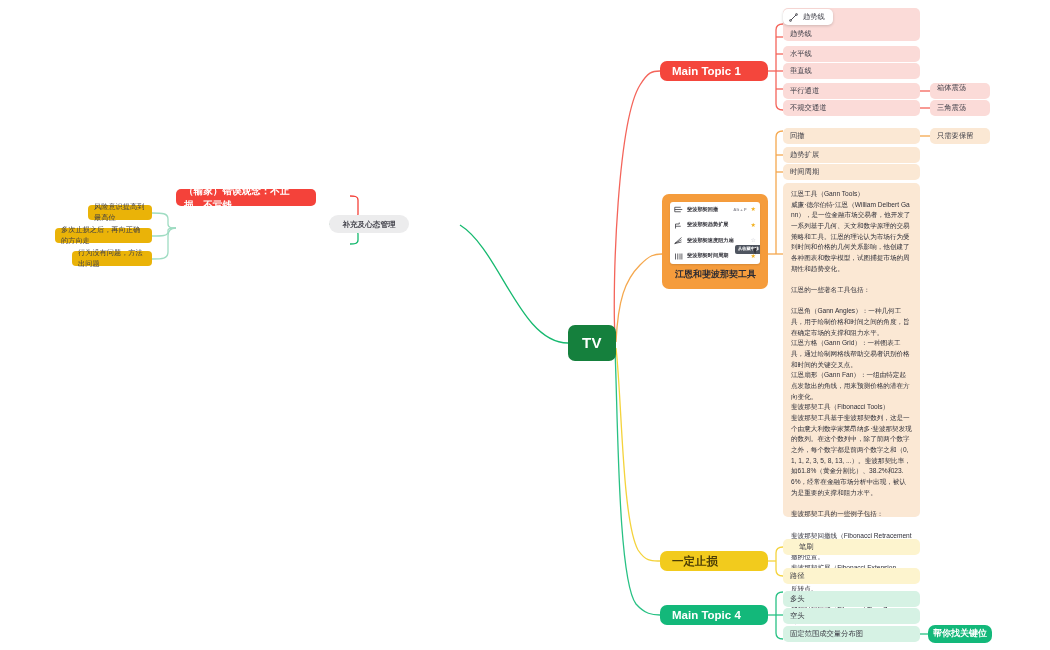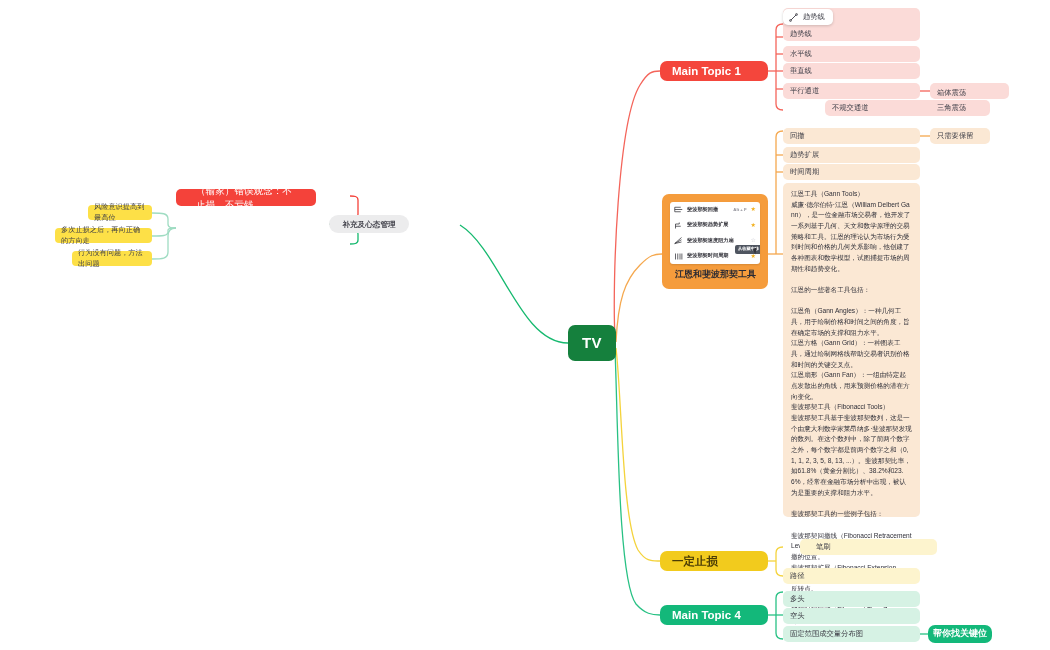--- a/index.html
+++ b/index.html
@@ -67,31 +67,31 @@
   .s-green  { background:#d6f2e4; }
   .s-gray   { background:#ececed; color:#46464f; font-weight:700; font-size:7.6px; }
 
   
   .leaf { border-radius:5px; font-size:7.3px; padding:0 7px; color:#3d3d46; }
 
   
   .stmt {
     border-radius:5px;
     font-size:9.6px;
-    font-weight:400;
-    padding:4px 20px;
+    font-weight:700;
+    padding:4px 8px;
     line-height:1.45;
     color:#ffffff;
   }
   .stmt-red   { background:#f4423a; }
   .stmt-green { background:#16b96f; }
 
   .mini {
     border-radius:4px;
-    background:#fde047;
+    background:#eab308;
     color:#3d3d46;
     font-size:7.2px;
     padding:0 6px;
     justify-content:flex-end;
   }
 
   
   .longtext {
     position:absolute;
     font-size:6.6px;
@@ -270,25 +270,25 @@
 
   <div class="node sub s-red center-v" style="left:783px; top:46px; width:137px; height:16px;">
     <span>水平线</span>
   </div>
   <div class="node sub s-red center-v" style="left:783px; top:63px; width:137px; height:16px;">
     <span>垂直线</span>
   </div>
   <div class="node sub s-red center-v" style="left:783px; top:83px; width:137px; height:16px;">
     <span>平行通道</span>
   </div>
-  <div class="node sub s-red center-v" style="left:783px; top:100px; width:137px; height:16px;margin-left:42px;">
+  <div class="node sub s-red center-v" style="left:783px; top:100px; width:137px; height:16px;">
     <span>不规交通道</span>
   </div>
 
-  <div class="node leaf s-red center-v" style="left:930px; top:83px; width:79px; height:16px; display:flex; align-items:flex-end;">
+  <div class="node leaf s-red center-v" style="left:930px; top:83px; width:60px; height:16px; display:flex; align-items:flex-start;">
     <span>箱体震荡</span>
   </div>
   <div class="node leaf s-red center-v" style="left:930px; top:100px; width:60px; height:16px; display:flex; align-items:center;">
     <span>三角震荡</span>
   </div>
 
   <div class="node main-topic mt-orange" style="left:662px; top:194px; width:106px; height:95px; align-items:flex-end; padding:0 0 5px 0; flex-direction:column; justify-content:flex-end;">
     <div class="shot" style="left:8px; top:8px; width:90px; height:62px; position:absolute;">
       <div class="shot-row">
         <svg class="shot-ico" viewBox="0 0 12 12">
@@ -360,21 +360,21 @@
 
 斐波那契工具的一些例子包括：
 
 斐波那契回撤线（Fibonacci Retracement Levels）：用于确定在趋势中可能发生回撤的位置。
 斐波那契扩展（Fibonacci Extensions）：用于识别可能的利润获取点或趋势反转点。
 斐波那契圆（Fibonacci Circles）、斐波那契时间区域（Fibonacci Time Zones）：用于预测价格变化的时间点。</div>
 
   <div class="node main-topic mt-yellow" style="left:660px; top:551px; width:108px; height:20px;">
     <span>一定止损</span>
   </div>
-  <div class="node sub s-yellow center-v" style="left:800px; top:539px; width:137px; height:16px;padding-left:16px;">
+  <div class="node sub s-yellow center-v" style="left:783px; top:539px; width:137px; height:16px;padding-left:16px;">
     <span>笔刷</span>
   </div>
   <div class="node sub s-yellow center-v" style="left:783px; top:568px; width:137px; height:16px;">
     <span>路径</span>
   </div>
 
   <div class="node main-topic mt-green" style="left:660px; top:605px; width:108px; height:20px;text-align:right;">
     <span>Main Topic 4</span>
   </div>
   <div class="node sub s-green center-v" style="left:783px; top:591px; width:137px; height:16px;">

